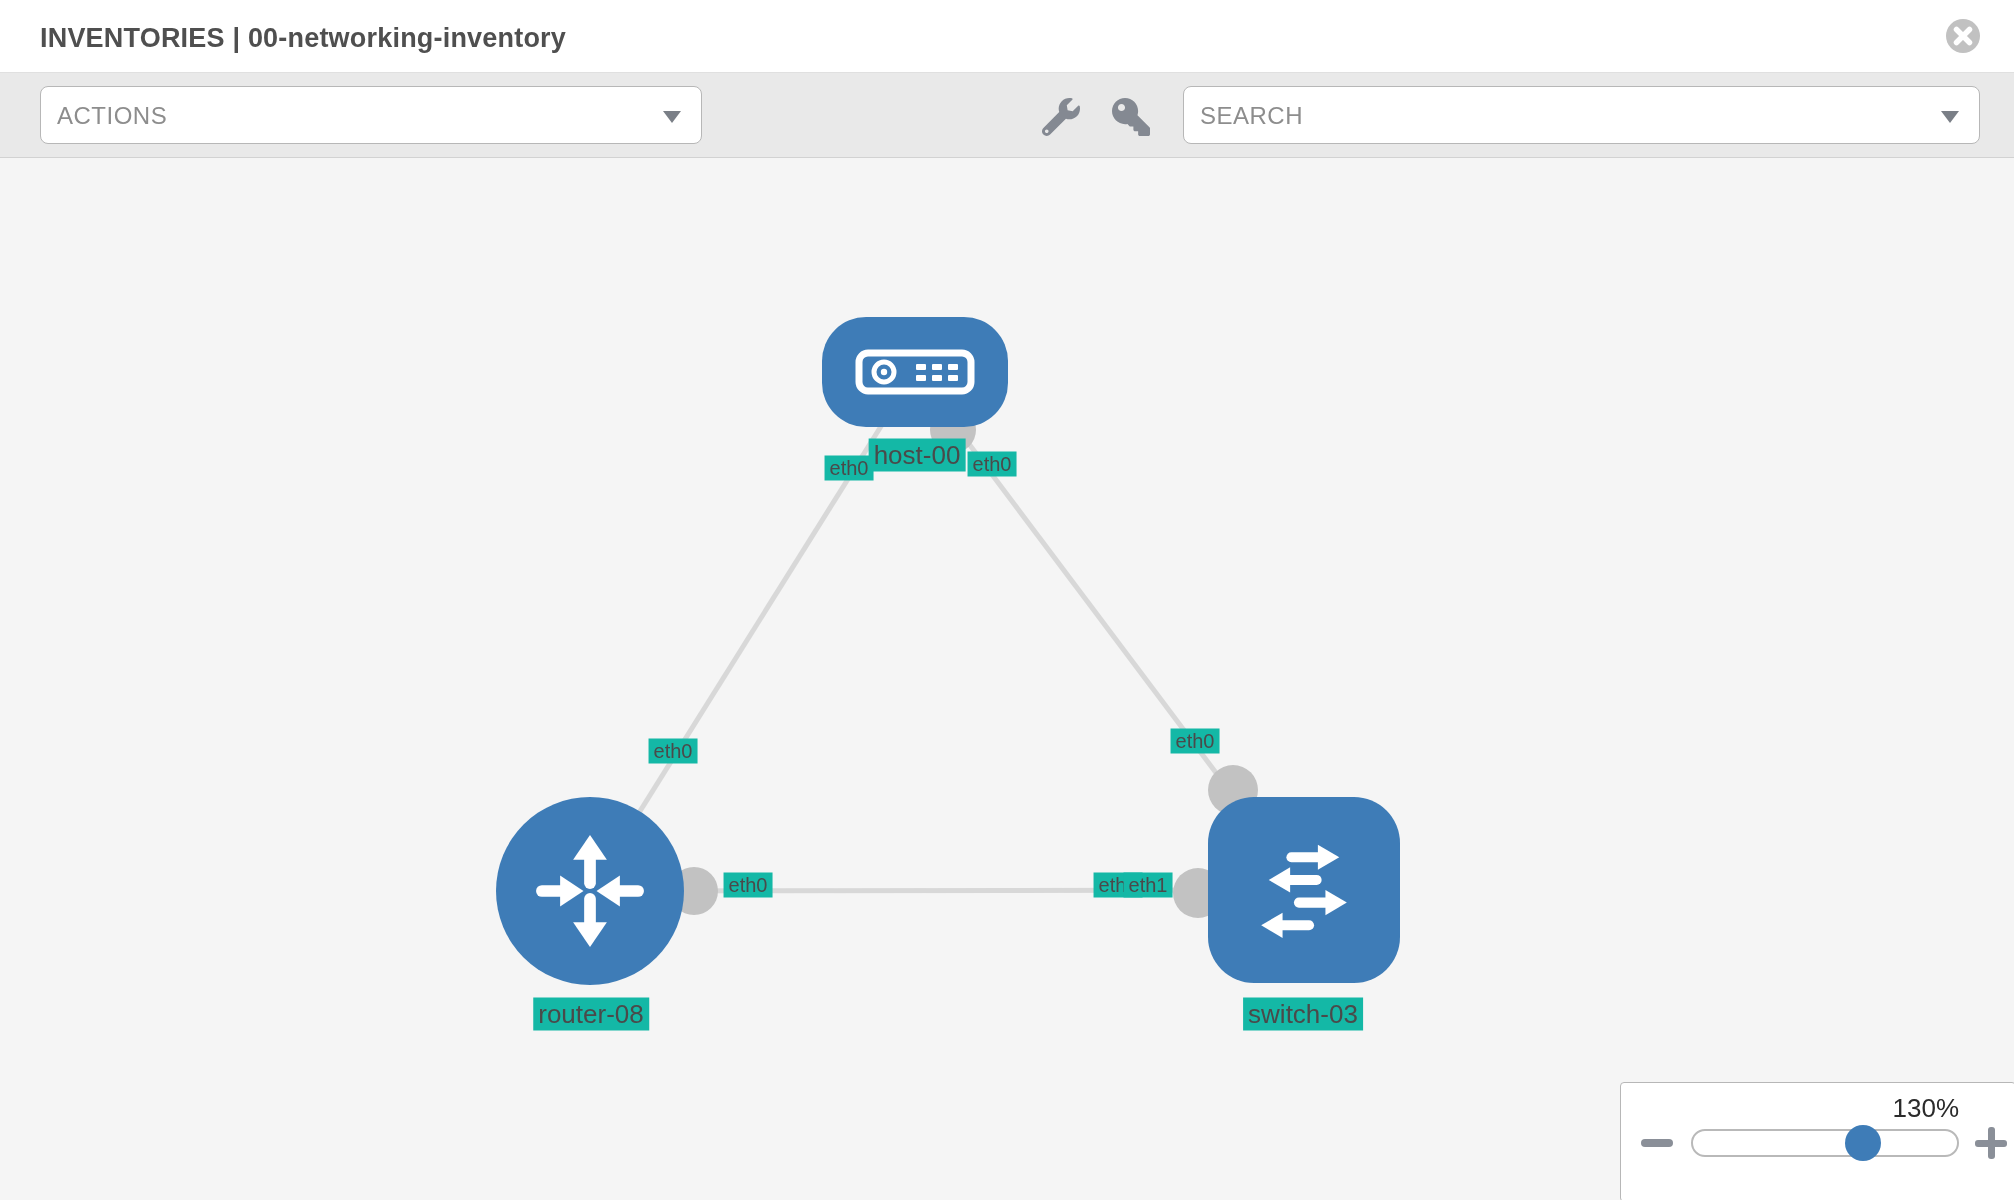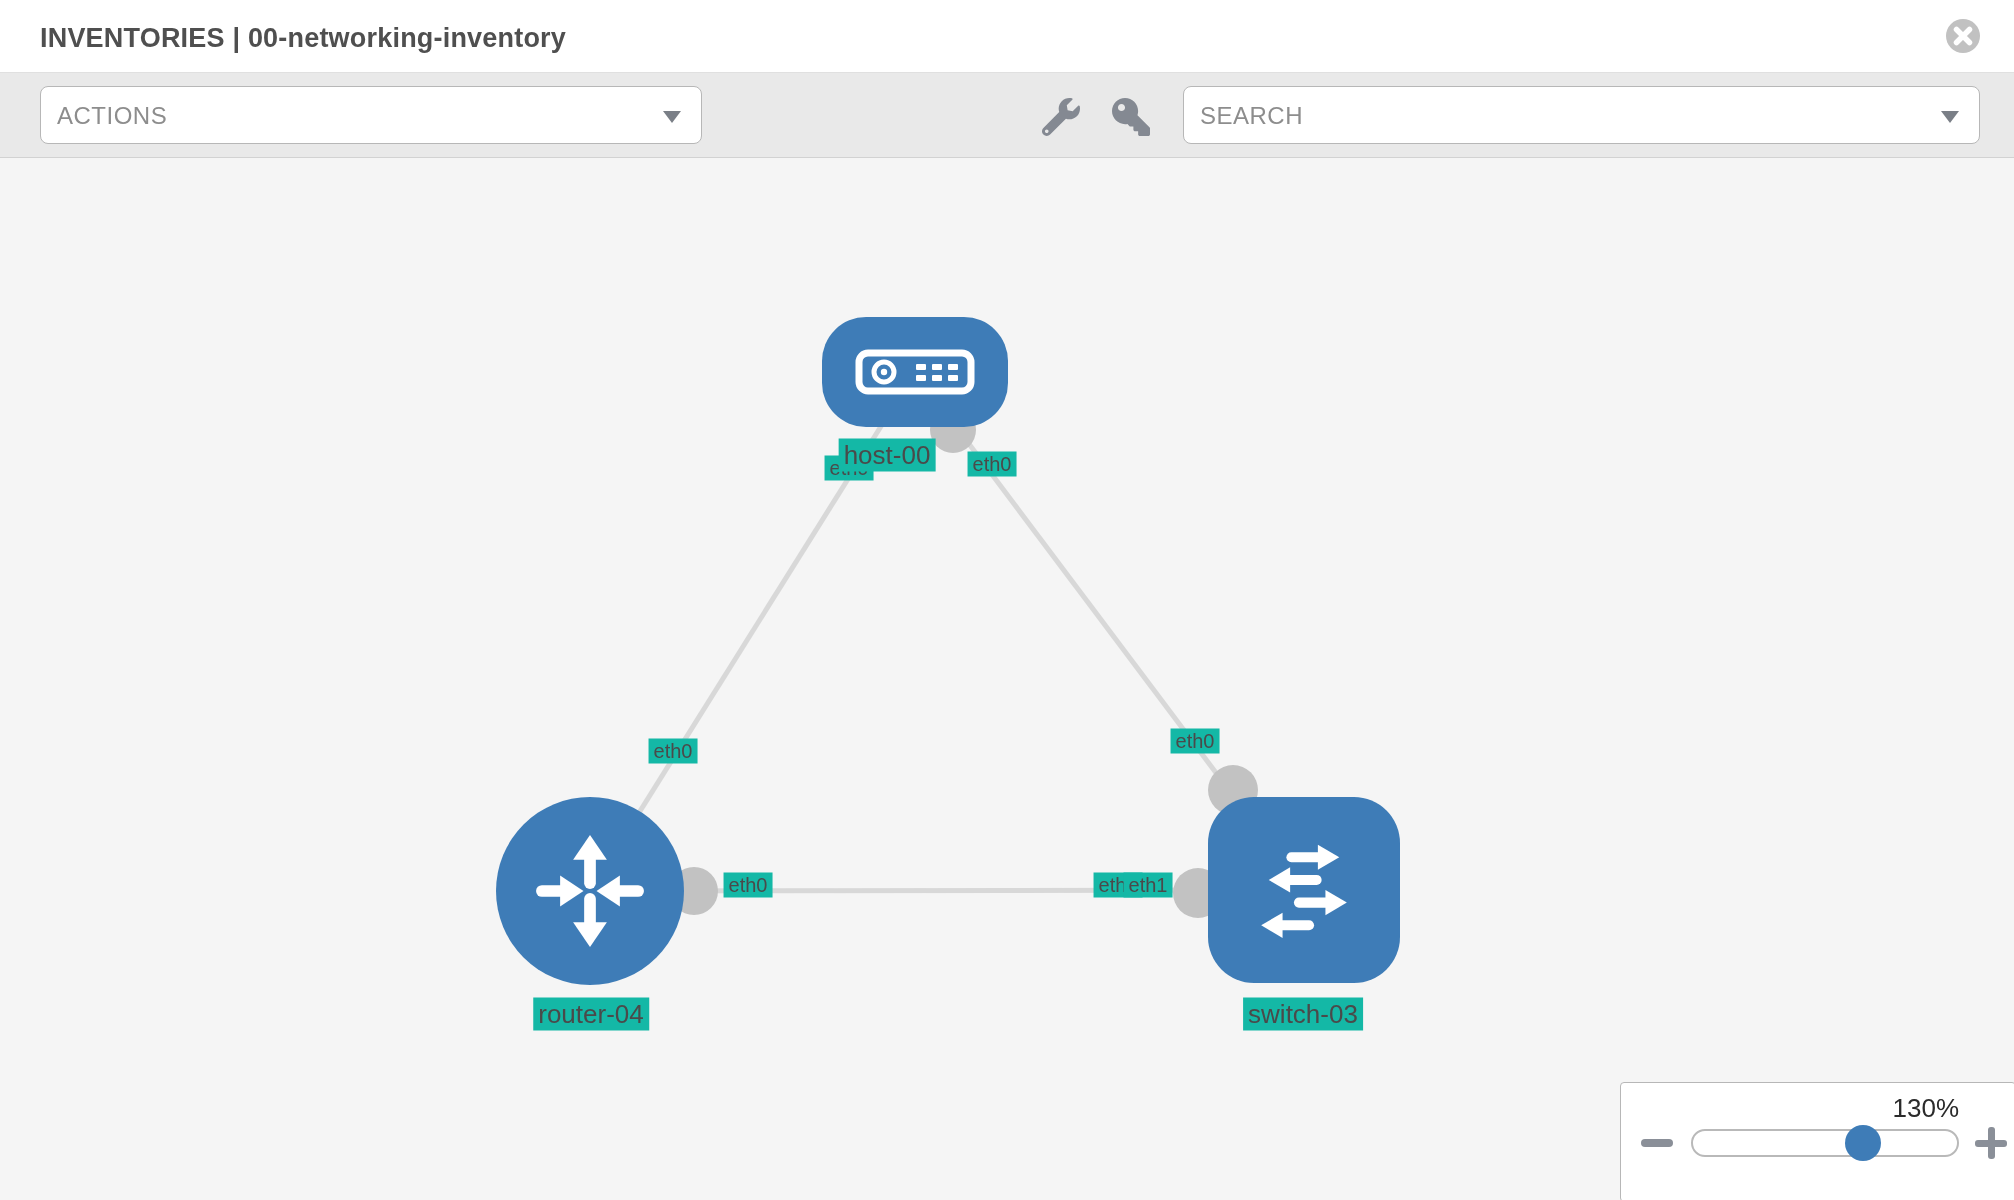--- a/index.html
+++ b/index.html
@@ -153,22 +153,22 @@
           <line x1="60" y1="42" x2="36" y2="42"></line>
           <path d="M22 42 L39 32 L39 52 Z" stroke="none"></path>
           <line x1="46" y1="60" x2="70" y2="60"></line>
           <path d="M84 60 L67 50 L67 70 Z" stroke="none"></path>
           <line x1="54" y1="78" x2="30" y2="78"></line>
           <path d="M16 78 L33 68 L33 88 Z" stroke="none"></path>
         </g>
       </svg>
     </div>
 
-    <div class="chip node-label" style="left:887px; top:297px;text-align:center;">host-00</div>
-    <div class="chip node-label" style="left:591px; top:856px;">router-04</div>
+    <div class="chip node-label" style="left:917px; top:297px;text-align:center;">host-00</div>
+    <div class="chip node-label" style="left:591px; top:856px;">router-08</div>
     <div class="chip node-label" style="left:1303px; top:856px;">switch-03</div>
 
     <div class="chip port-label" style="left:849px; top:310px;">eth0</div>
     <div class="chip port-label" style="left:992px; top:306px;">eth0</div>
     <div class="chip port-label" style="left:673px; top:593px;">eth0</div>
     <div class="chip port-label" style="left:1195px; top:583px;">eth0</div>
     <div class="chip port-label" style="left:748px; top:727px;">eth0</div>
     <div class="chip port-label port-behind" style="left:1118px; top:727px;">eth0</div>
     <div class="chip port-label" style="left:1148px; top:727px;">eth1</div>
 

